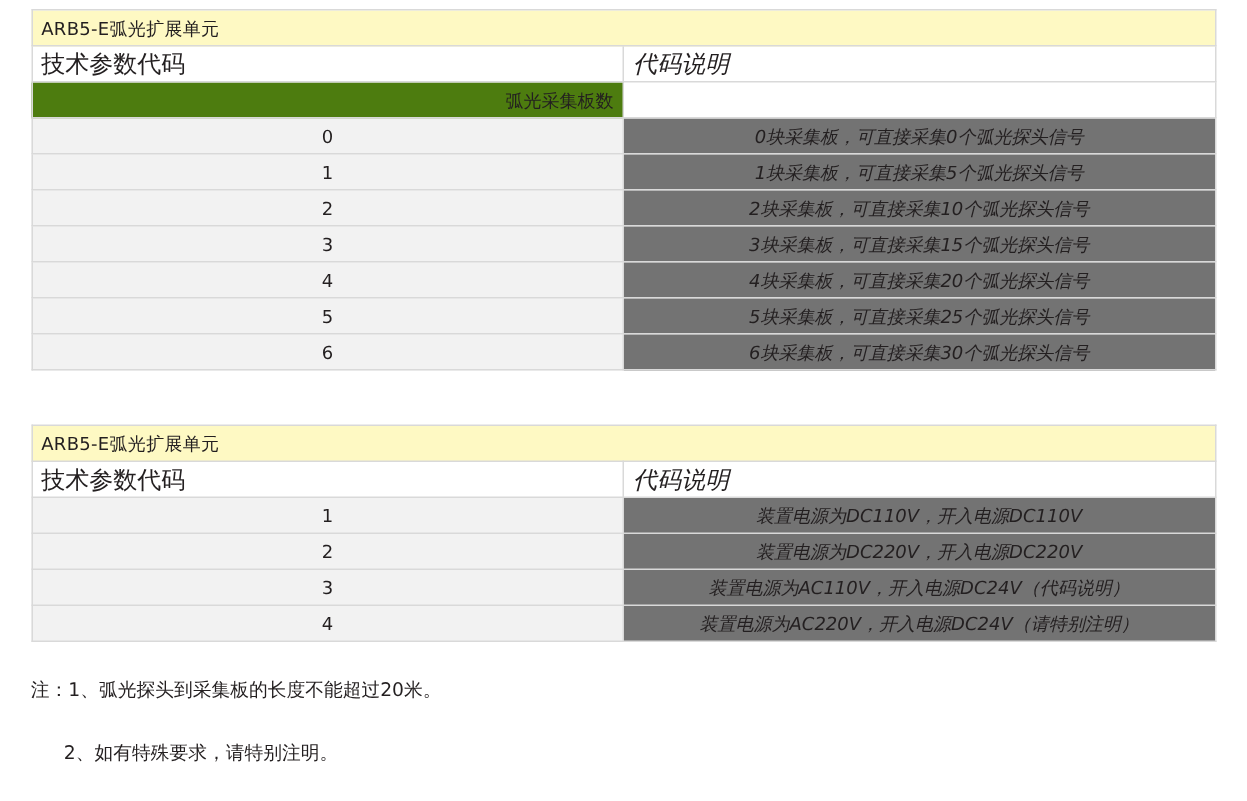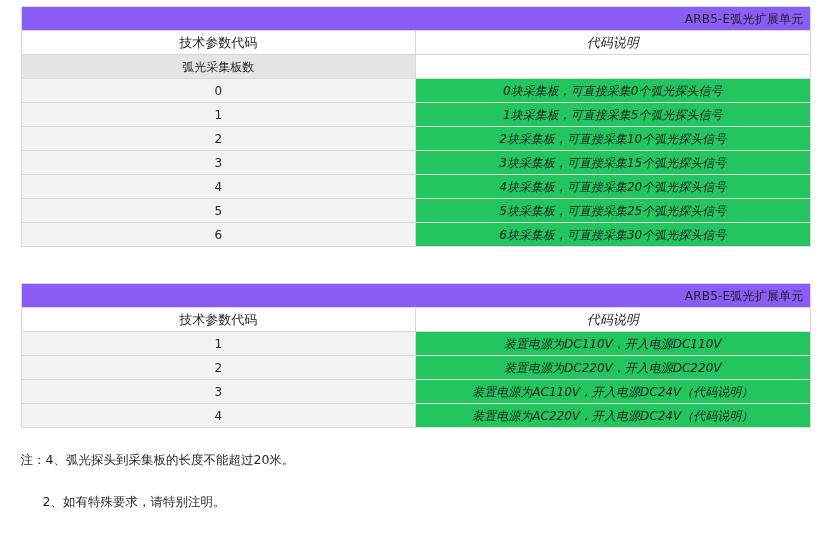--- a/index.html
+++ b/index.html
@@ -30,52 +30,52 @@
   }
   table.spec td {
     border: 1px solid #d9d9d9;
     height: 24px;
     line-height: 16px;
     padding: 2px 6px;
     box-sizing: border-box;
     vertical-align: middle;
   }
   .title-row td {
-    text-align: right;
-    background: #8b5cf6;
+    text-align: left;
+    background: #fef9c3;
     font-size: 12px;
     letter-spacing: 0.2px;
   }
   .head-row td {
-    text-align: center;
-    font-size: 13px;
+    text-align: left;
+    font-size: 16px;
   }
   .group-row td.group-label {
-    text-align: center;
-    background: #e5e5e5;
+    text-align: right;
+    background: #4d7c0f;
     margin-left: 32px;
   }
   .group-row td.group-blank {
     background: #ffffff;
   }
   .code-col {
     width: 212px;
     text-align: center;
   }
   .desc-col {
     width: 578px;
     font-style: italic;
   }
   .data-row td.code-col {
     text-align: center;
     background: #f2f2f2;
   }
   .data-row td.desc-col {
     text-align: center;
-    background: #22c55e;
+    background: #737373;
   }
   .gap {
     height: 36px;
   }
   .notes {
     width: 790px;
     margin: 0 auto;
     padding-top: 22px;
     font-size: 12.5px;
     line-height: 1.6;
@@ -154,23 +154,23 @@
       <tr class="data-row">
         <td class="code-col">2</td>
         <td class="desc-col">装置电源为DC220V，开入电源DC220V</td>
       </tr>
       <tr class="data-row">
         <td class="code-col">3</td>
         <td class="desc-col">装置电源为AC110V，开入电源DC24V（代码说明）</td>
       </tr>
       <tr class="data-row">
         <td class="code-col">4</td>
-        <td class="desc-col">装置电源为AC220V，开入电源DC24V（代码说明）</td>
+        <td class="desc-col">装置电源为AC220V，开入电源DC24V（请特别注明）</td>
       </tr>
     </tbody>
   </table>
 
   <div class="notes">
-    <p>注：4、弧光探头到采集板的长度不能超过20米。</p>
+    <p>注：1、弧光探头到采集板的长度不能超过20米。</p>
     <p class="indent">2、如有特殊要求，请特别注明。</p>
   </div>
 
 </div>
 
 </body></html>

